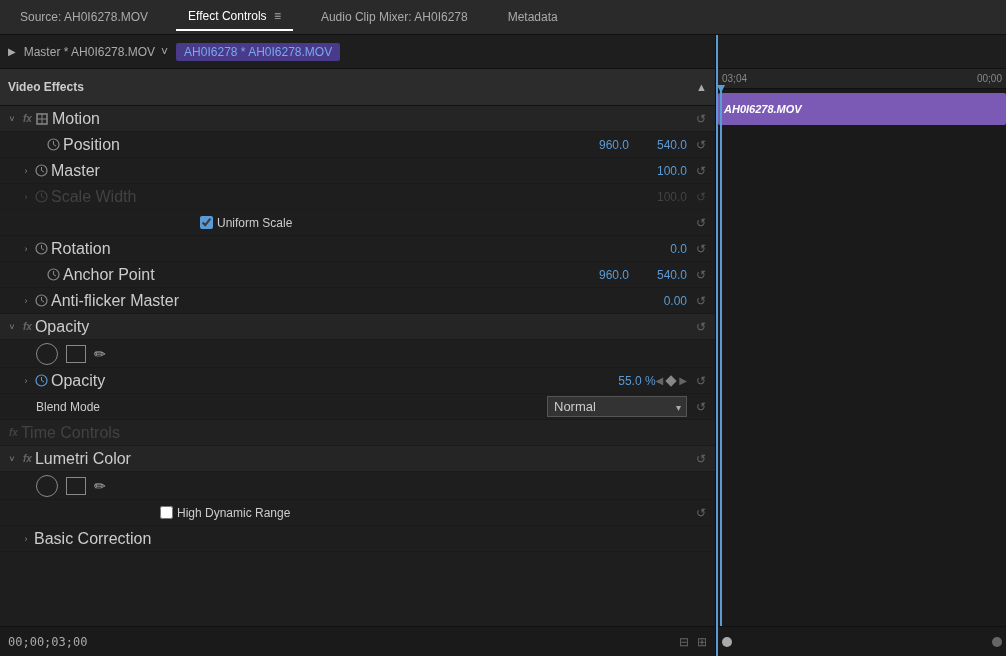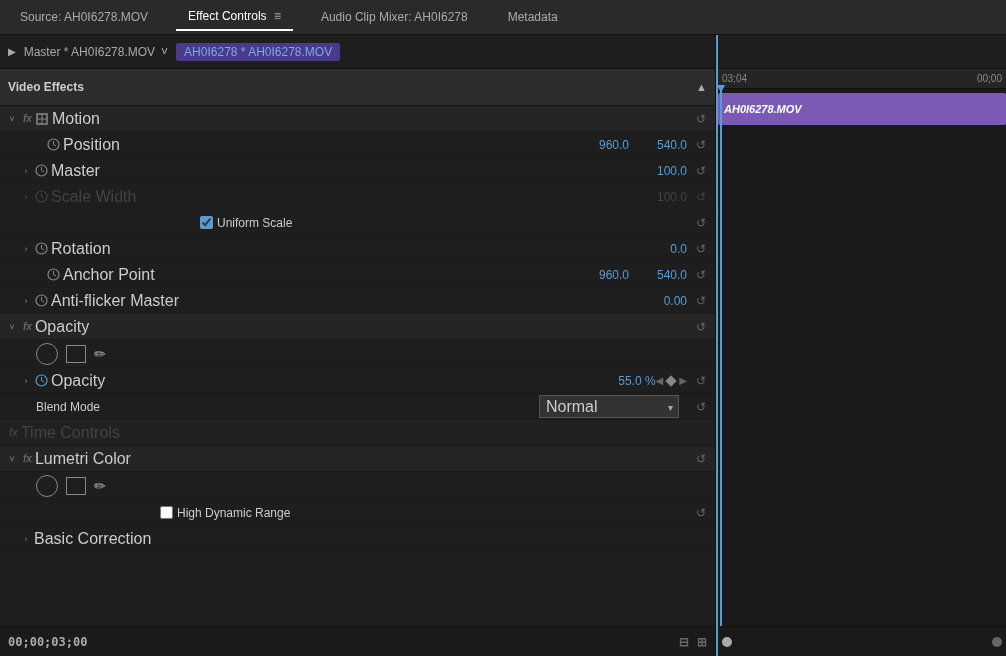--- a/index.html
+++ b/index.html
@@ -238,27 +238,26 @@
     }
 
     
     .blend-row {
       display: flex;
       align-items: center;
       height: 26px;
       padding: 0 6px;
       border-bottom: 1px solid #1a1a1a;
       background: #1e1e1e;
-      gap: 8px;
     }
     .blend-select {
       background: #333;
       border: 1px solid #555;
       color: #ccc;
-      font-size: 16px;
+      font-size: 13px;
       padding: 2px 6px;
       width: 140px;
       cursor: pointer;
       appearance: none;
       -webkit-appearance: none;
       position: relative;
     }
     .blend-select-wrapper {
       position: relative;
       display: inline-block;
@@ -361,21 +360,20 @@
 
     
     .bottom-bar {
       height: 30px;
       background: #1a1a1a;
       border-top: 1px solid #111;
       display: flex;
       align-items: center;
       padding: 0 8px;
       gap: 0;
-      font-weight: bold;
     }
     .timecode {
       color: #aaa;
       font-size: 12px;
       font-family: monospace;
     }
     .bottom-icons {
       margin-left: auto;
       display: flex;
       gap: 8px;

